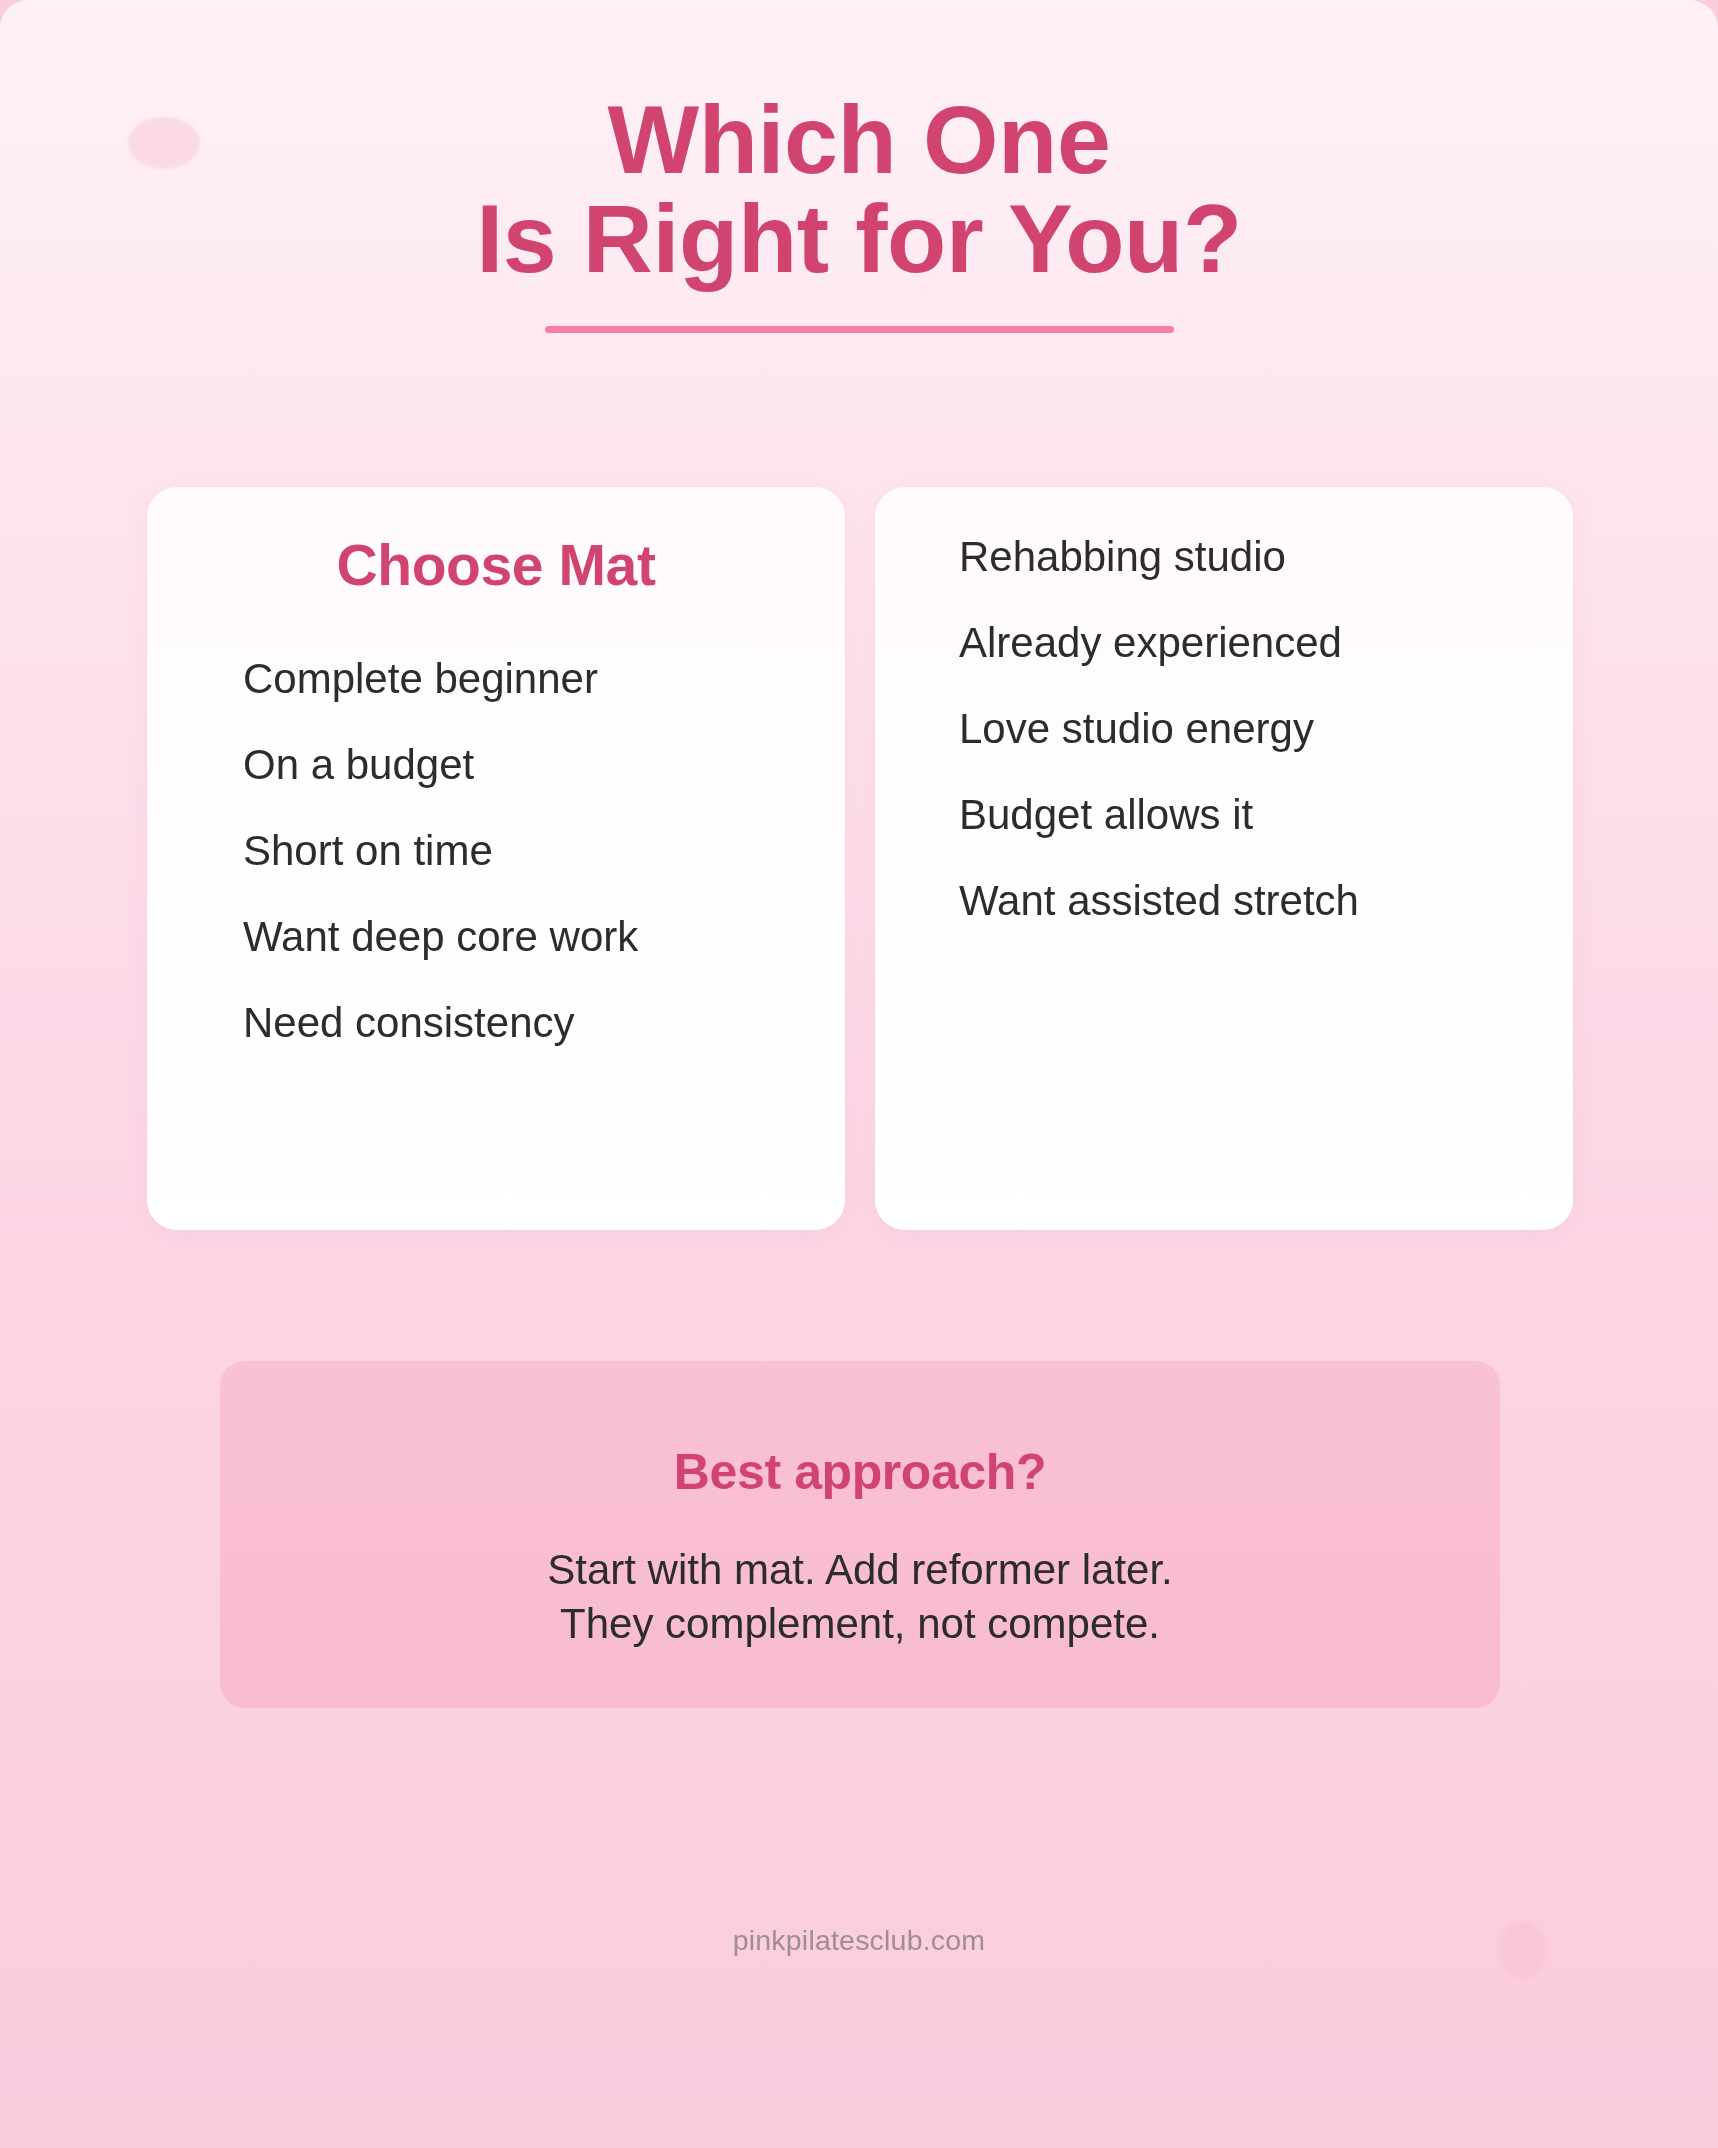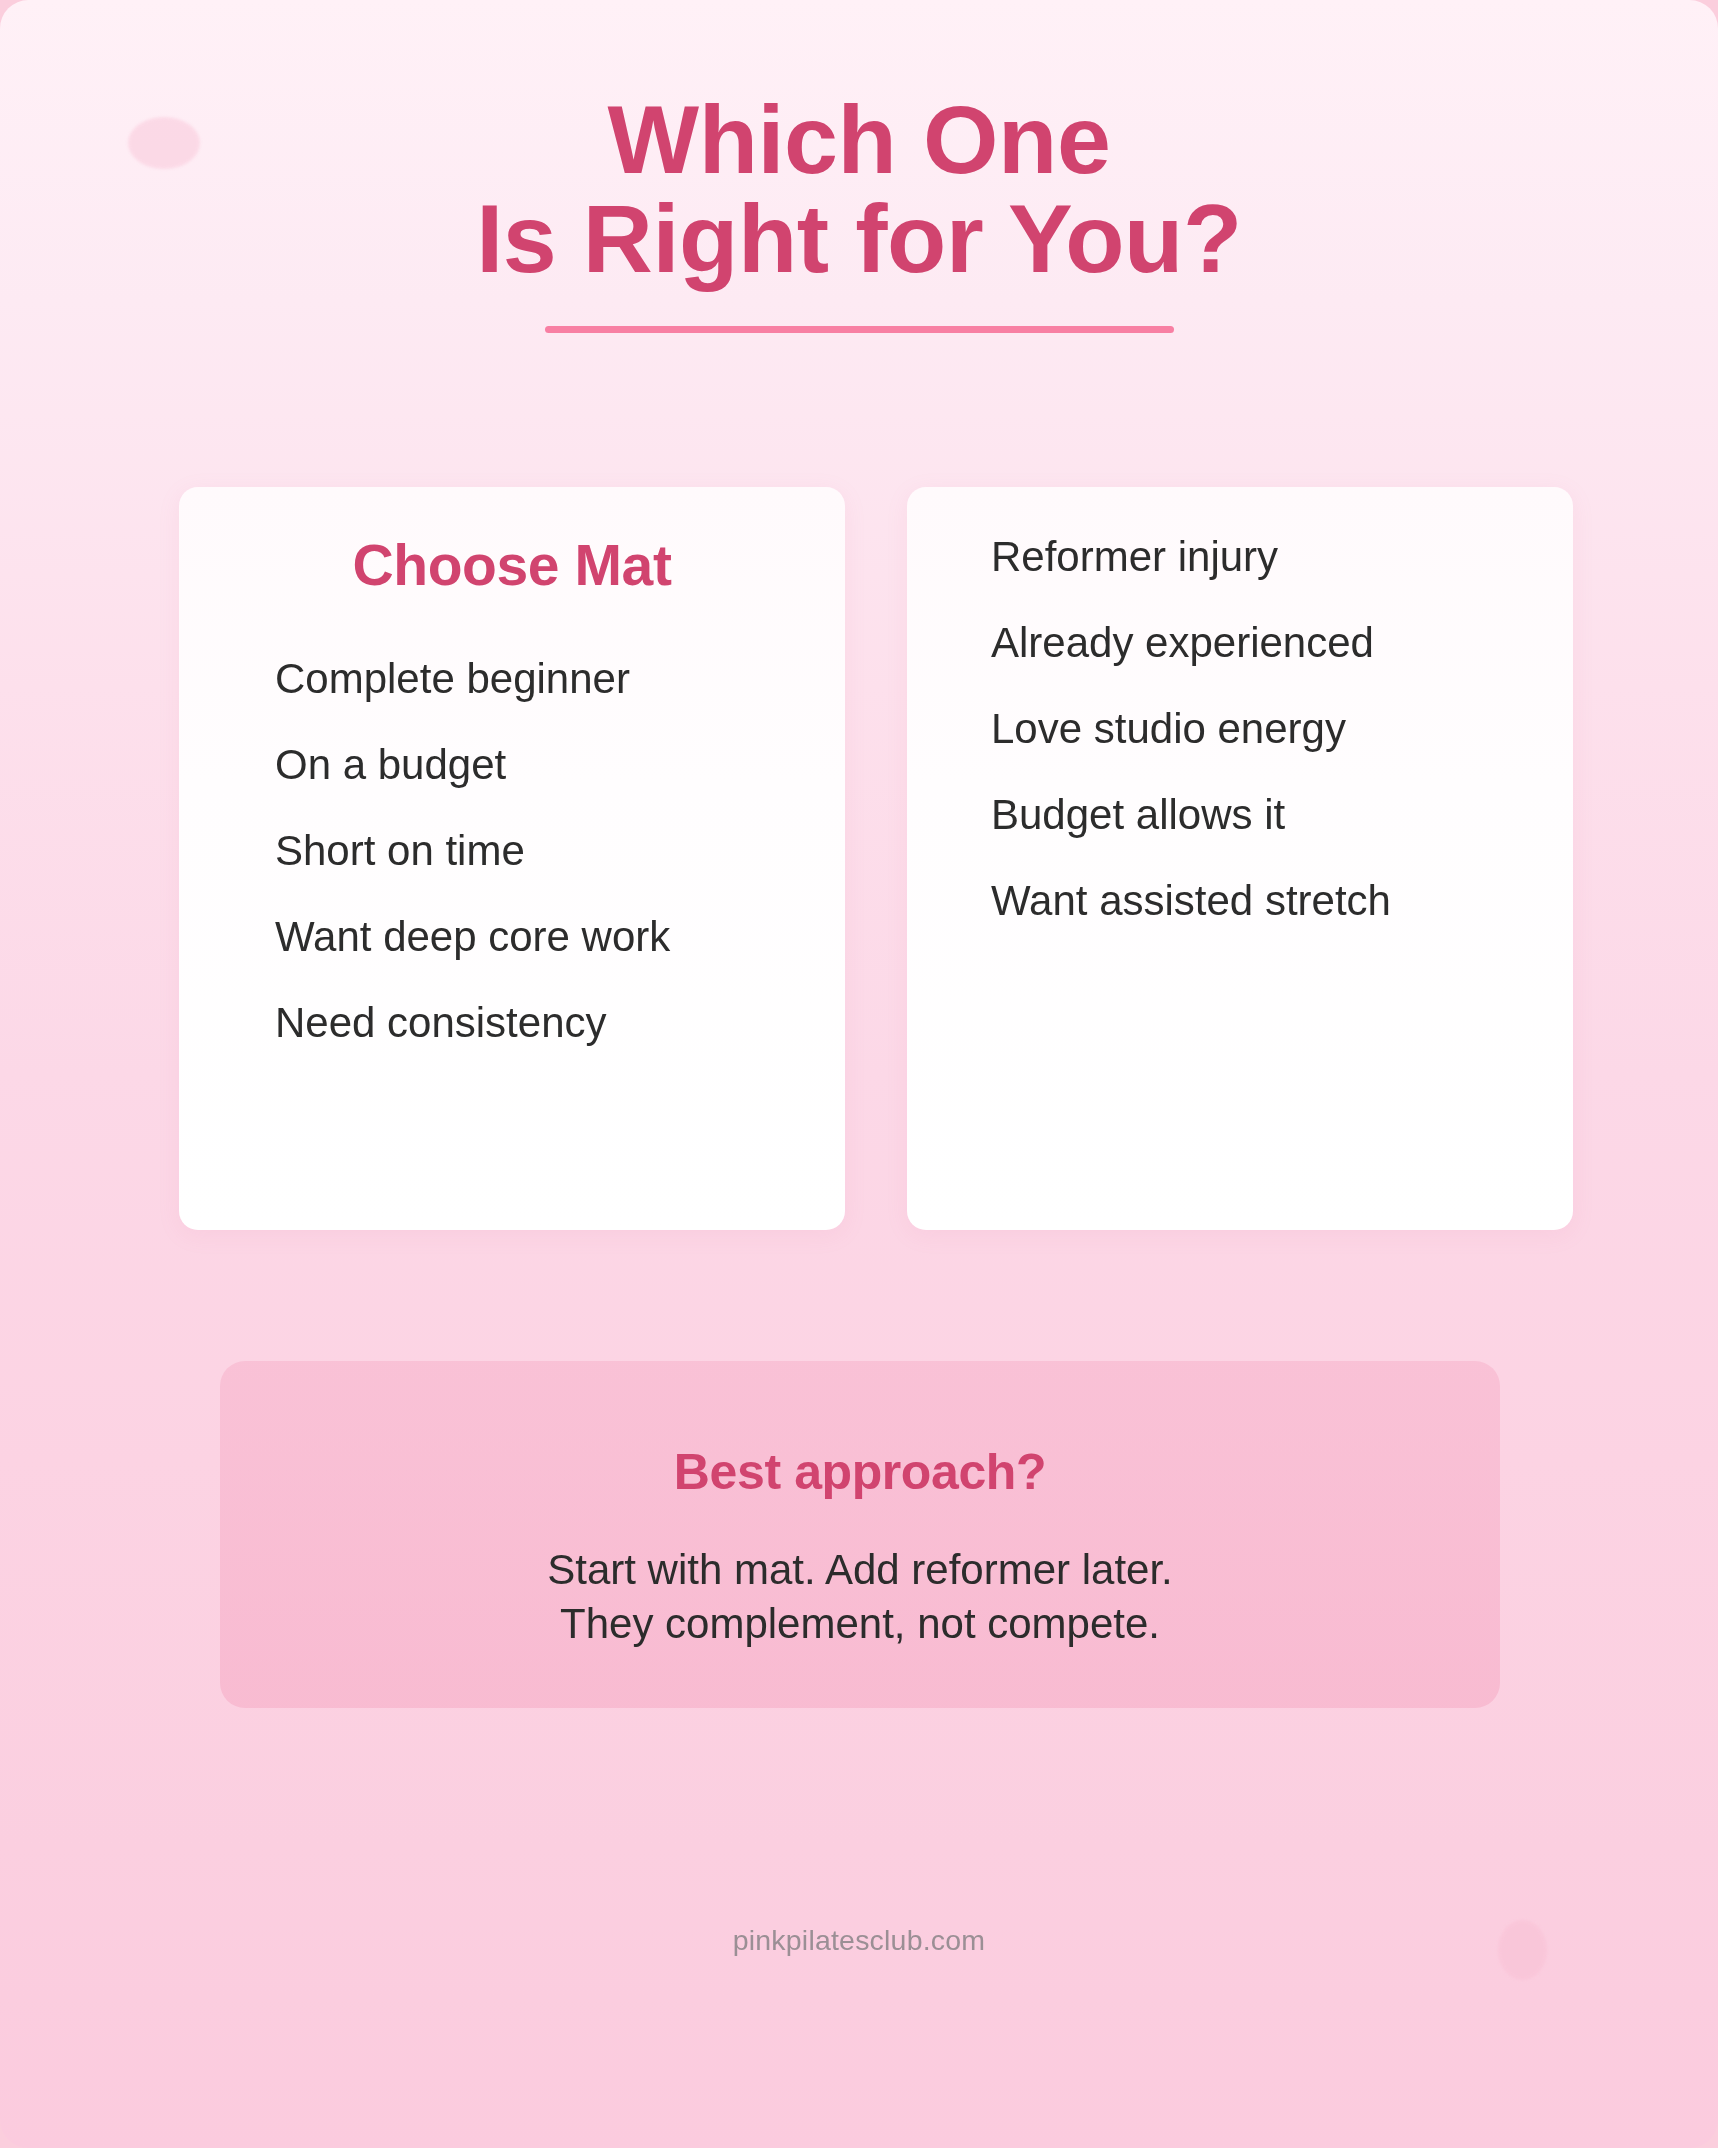--- a/index.html
+++ b/index.html
@@ -86,25 +86,24 @@
     left: 147px;
     top: 487px;
     width: 1426px;
     display: flex;
     gap: 30px;
   }
   .card {
     flex: 1 1 0;
     box-sizing: border-box;
     height: 743px;
-    border-radius: 19px;
+    border-radius: 30px;
     background: linear-gradient(180deg, #fffafc 0%, #fffdfe 40%, #ffffff 100%);
     padding: 49px 0 0 0;
     box-shadow: 0 5px 22px rgba(221, 130, 163, 0.10);
-    margin-left: 32px;
   }
   .card-title {
     margin: 0 0 62px 0;
     text-align: center;
     font-size: 57px;
     font-weight: 700;
     letter-spacing: -0.4px;
     line-height: 1.05;
   }
   .card-mat .card-title { color: #d1446f; }
@@ -190,21 +189,21 @@
         <li>Complete beginner</li>
         <li>On a budget</li>
         <li>Short on time</li>
         <li>Want deep core work</li>
         <li>Need consistency</li>
       </ul>
     </div>
 
     <div class="card card-reformer">
       <ul class="card-list">
-        <li>Reformer injury</li>
+        <li>Rehabbing studio</li>
         <li>Already experienced</li>
         <li>Love studio energy</li>
         <li>Budget allows it</li>
         <li>Want assisted stretch</li>
       </ul>
     </div>
 
   </div>
 
   <div class="approach">

